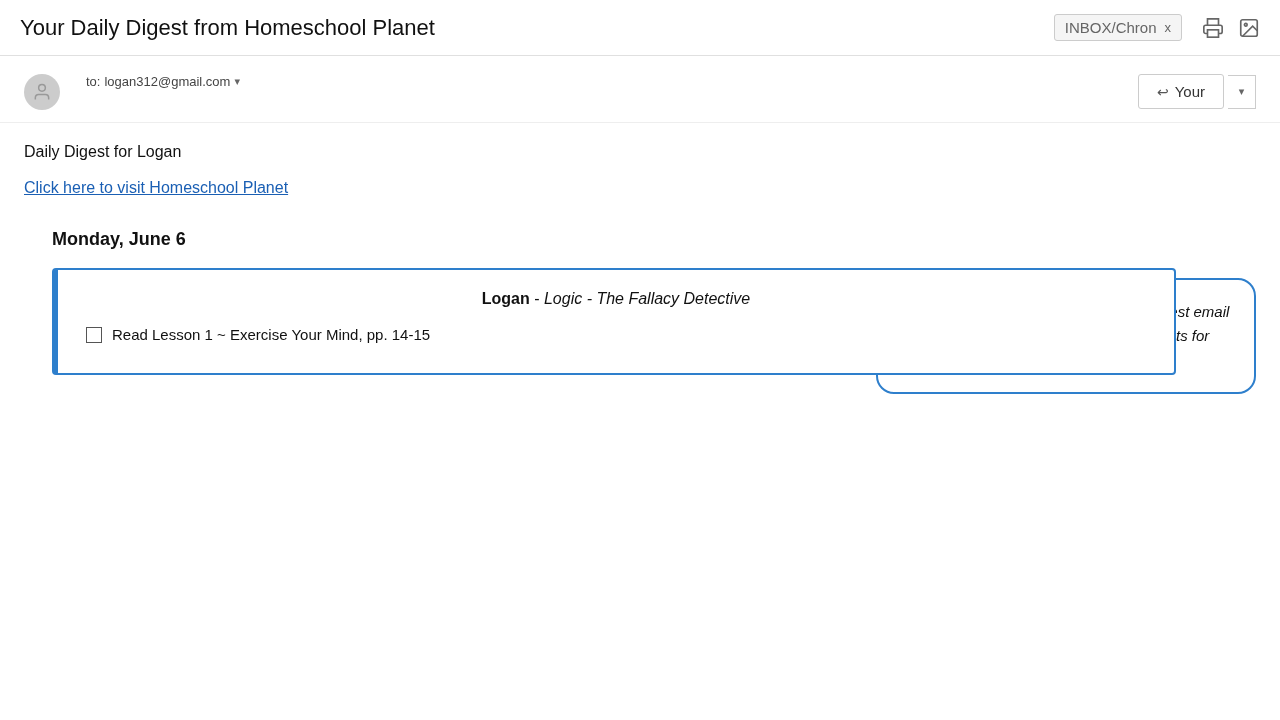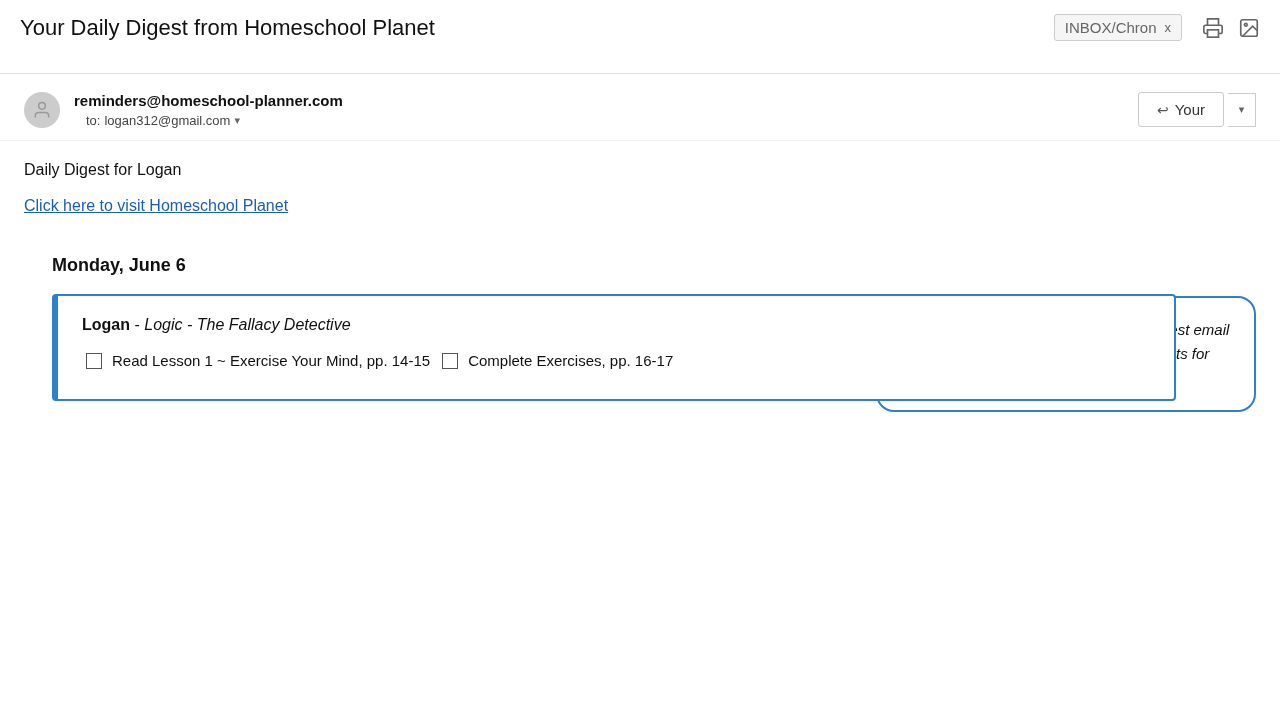--- a/index.html
+++ b/index.html
@@ -21,21 +21,21 @@
       height: 720px;
       background: #ffffff;
       position: relative;
     }
 
     
     .email-header {
       display: flex;
       align-items: center;
       justify-content: space-between;
-      padding: 14px 20px 32px 20px;
+      padding: 14px 20px 14px 20px;
       border-bottom: 1px solid #e0e0e0;
     }
 
     .email-title {
       font-size: 22px;
       font-weight: 400;
       color: #111111;
       font-family: Arial, sans-serif;
     }
 
@@ -186,21 +186,21 @@
       font-size: 16px;
       color: #111111;
       margin-bottom: 18px;
     }
 
     .visit-link {
       font-size: 16px;
       color: #1a5fb4;
       cursor: pointer;
       display: inline-block;
-      margin-bottom: 32px;
+      margin-bottom: 24px;
     }
 
     
     .tooltip-bubble {
       position: absolute;
       top: 155px;
       right: 24px;
       width: 380px;
       border: 2.5px solid #2e7fcc;
       border-radius: 18px;
@@ -237,20 +237,21 @@
       border-left: 6px solid #2e7fcc;
       padding: 20px 24px 30px 24px;
       background: #ffffff;
       position: relative;
     }
 
     .student-header {
       font-size: 16px;
       color: #111111;
       margin-bottom: 18px;
+      text-align: center;
     }
 
     .student-name {
       font-weight: bold;
     }
 
     .course-italic {
       font-style: italic;
     }
 
@@ -309,21 +310,20 @@
 
   <div class="sender-section">
     <div class="sender-left">
       <div class="avatar">
         <svg class="avatar-icon" viewBox="0 0 24 24" fill="none" stroke="#999" stroke-width="1.8">
           <path d="M20 21v-2a4 4 0 0 0-4-4H8a4 4 0 0 0-4 4v2"></path>
           <circle cx="12" cy="7" r="4"></circle>
         </svg>
       </div>
       <div class="sender-info">
-        <span class="sender-email">reminders@homeschool-planner.com</span>
         <div class="sender-to">
           <span>to:</span>
           <span>logan312@gmail.com</span>
           <span class="dropdown-arrow">▾</span>
         </div>
       </div>
     </div>
     <div class="sender-right">
       <button class="reply-button">
         <span class="reply-arrow">↩</span>
@@ -352,22 +352,18 @@
         <div class="student-header">
           <span class="student-name">Logan</span>
           <span> - </span>
           <span class="course-italic">Logic - The Fallacy Detective</span>
         </div>
         <ul class="task-list">
           <li class="task-item">
             <div class="task-checkbox"></div>
             <span>Read Lesson 1 ~ Exercise Your Mind, pp. 14-15</span>
           </li>
-          <li class="task-item">
-            <div class="task-checkbox"></div>
-            <span>Complete Exercises, pp. 16-17</span>
-          </li>
         </ul>
       </div>
     </div>
 
   </div>
 </div>
 
 </body></html>

